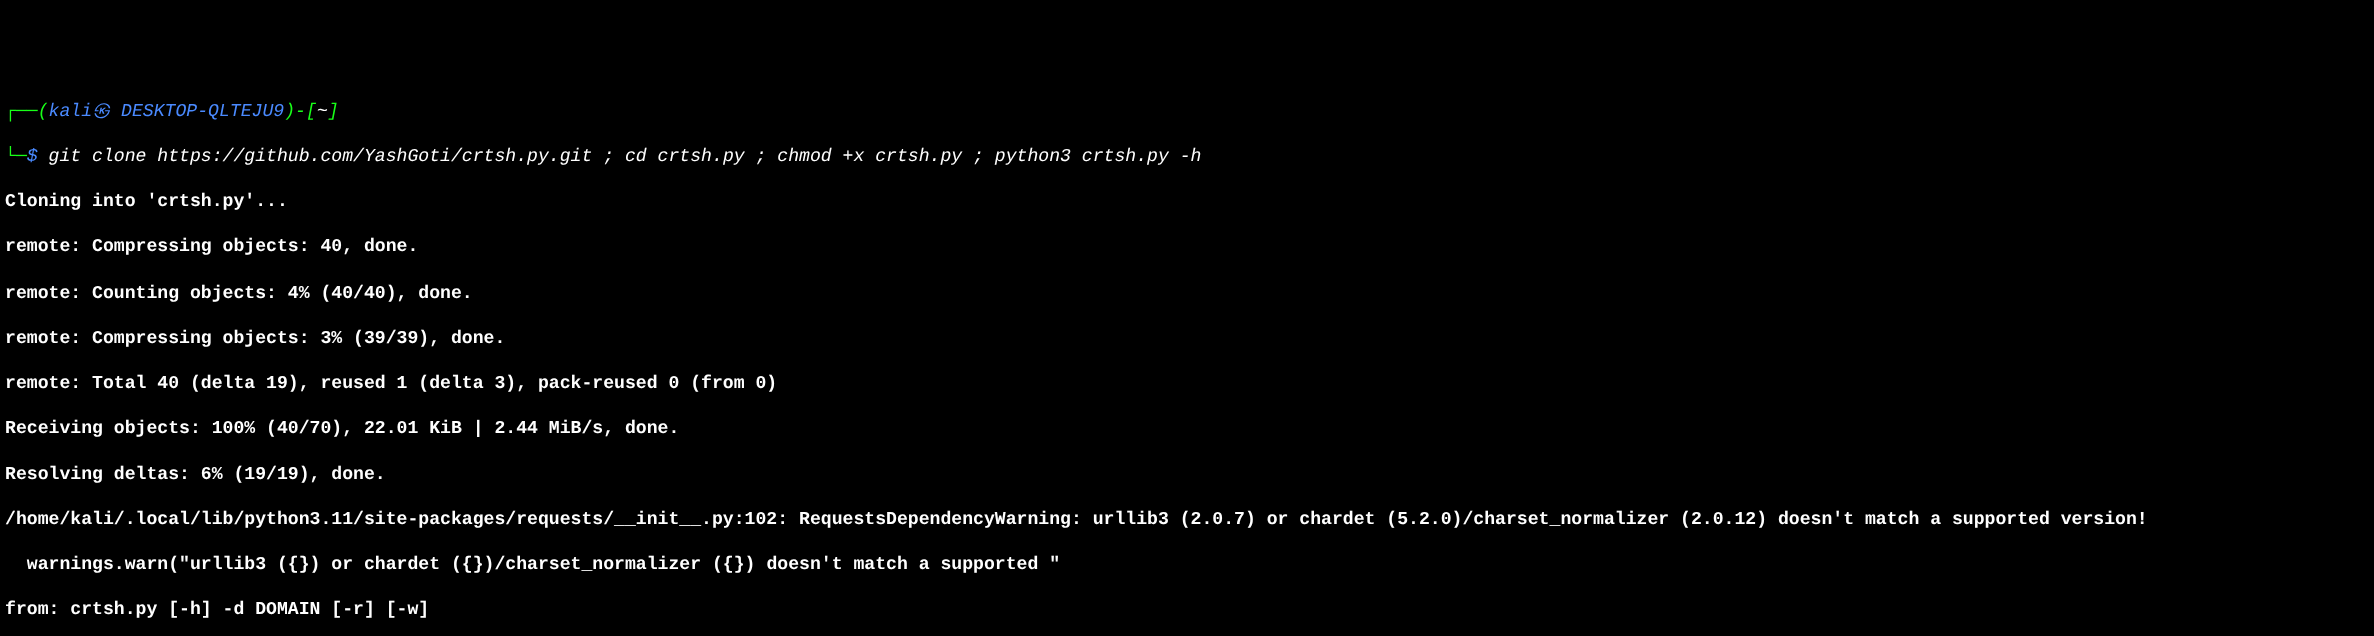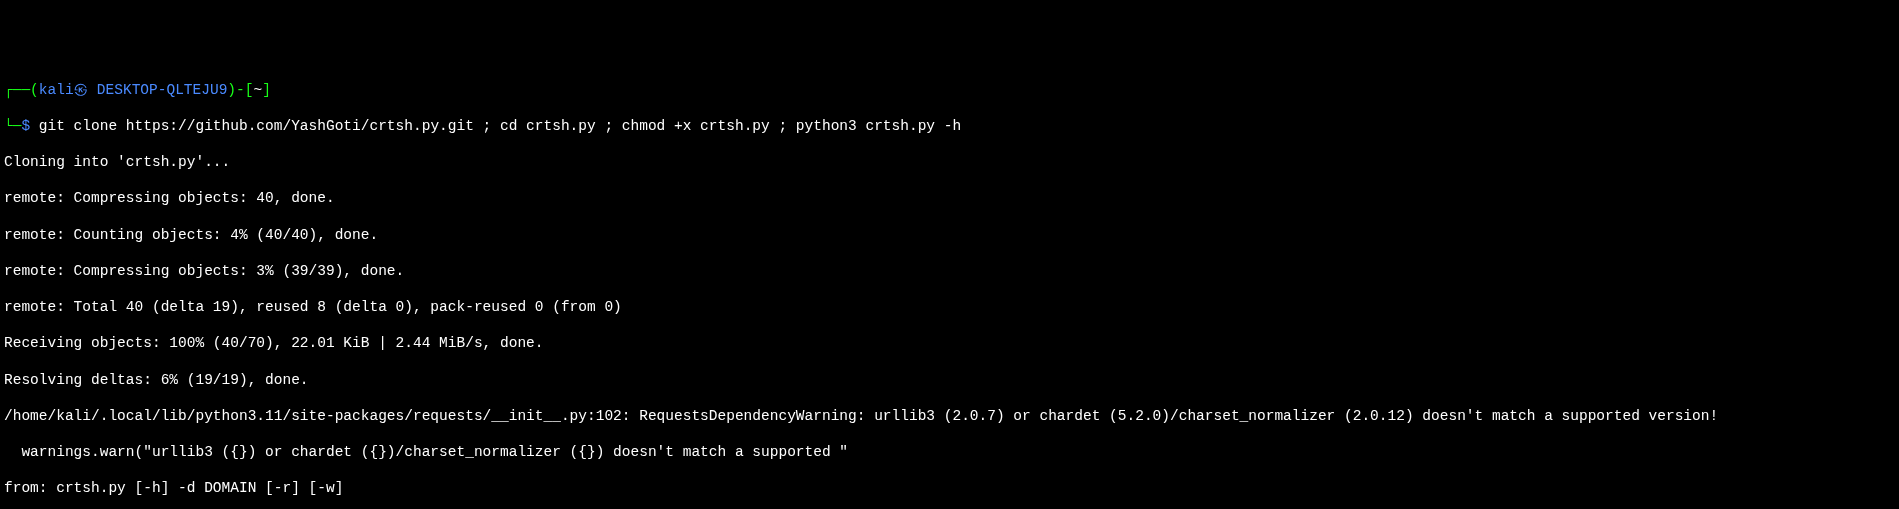--- a/index.html
+++ b/index.html
@@ -14,47 +14,49 @@
       font-size: 14.5px;
       line-height: 1.25;
       padding: 8px 4px;
       white-space: pre;
       overflow: hidden;
       width: 1899px;
       height: 509px;
     }
     .prompt-line {
       white-space: pre;
+      font-style: italic;
     }
     .green {
       color: #18ff18;
     }
     .blue {
       color: #4a8aff;
     }
     .white {
       color: #ffffff;
     }
     .output-line {
       white-space: pre-wrap;
       word-break: break-all;
+      font-weight: bold;
     }
   </style>
 </head>
 <body>
 
 
 
 <div class="prompt-line"><span class="green">┌──(</span><span class="blue">kali㉿ DESKTOP-QLTEJU9</span><span class="green">)-[</span><span class="white">~</span><span class="green">]</span></div>
 <div class="prompt-line"><span class="green">└─</span><span class="blue">$ </span><span class="white">git clone https://github.com/YashGoti/crtsh.py.git ; cd crtsh.py ; chmod +x crtsh.py ; python3 crtsh.py -h</span></div>
 <div class="output-line">Cloning into 'crtsh.py'...</div>
 <div class="output-line">remote: Compressing objects: 40, done.</div>
 <div class="output-line">remote: Counting objects: 4% (40/40), done.</div>
 <div class="output-line">remote: Compressing objects: 3% (39/39), done.</div>
-<div class="output-line">remote: Total 40 (delta 19), reused 8 (delta 0), pack-reused 0 (from 0)</div>
+<div class="output-line">remote: Total 40 (delta 19), reused 1 (delta 3), pack-reused 0 (from 0)</div>
 <div class="output-line">Receiving objects: 100% (40/70), 22.01 KiB | 2.44 MiB/s, done.</div>
 <div class="output-line">Resolving deltas: 6% (19/19), done.</div>
 <div class="output-line">/home/kali/.local/lib/python3.11/site-packages/requests/__init__.py:102: RequestsDependencyWarning: urllib3 (2.0.7) or chardet (5.2.0)/charset_normalizer (2.0.12) doesn't match a supported version!</div>
 <div class="output-line">  warnings.warn("urllib3 ({}) or chardet ({})/charset_normalizer ({}) doesn't match a supported "</div>
 <div class="output-line">from: crtsh.py [-h] -d DOMAIN [-r] [-w]</div>
 <div class="output-line"></div>
 
 
 
 

